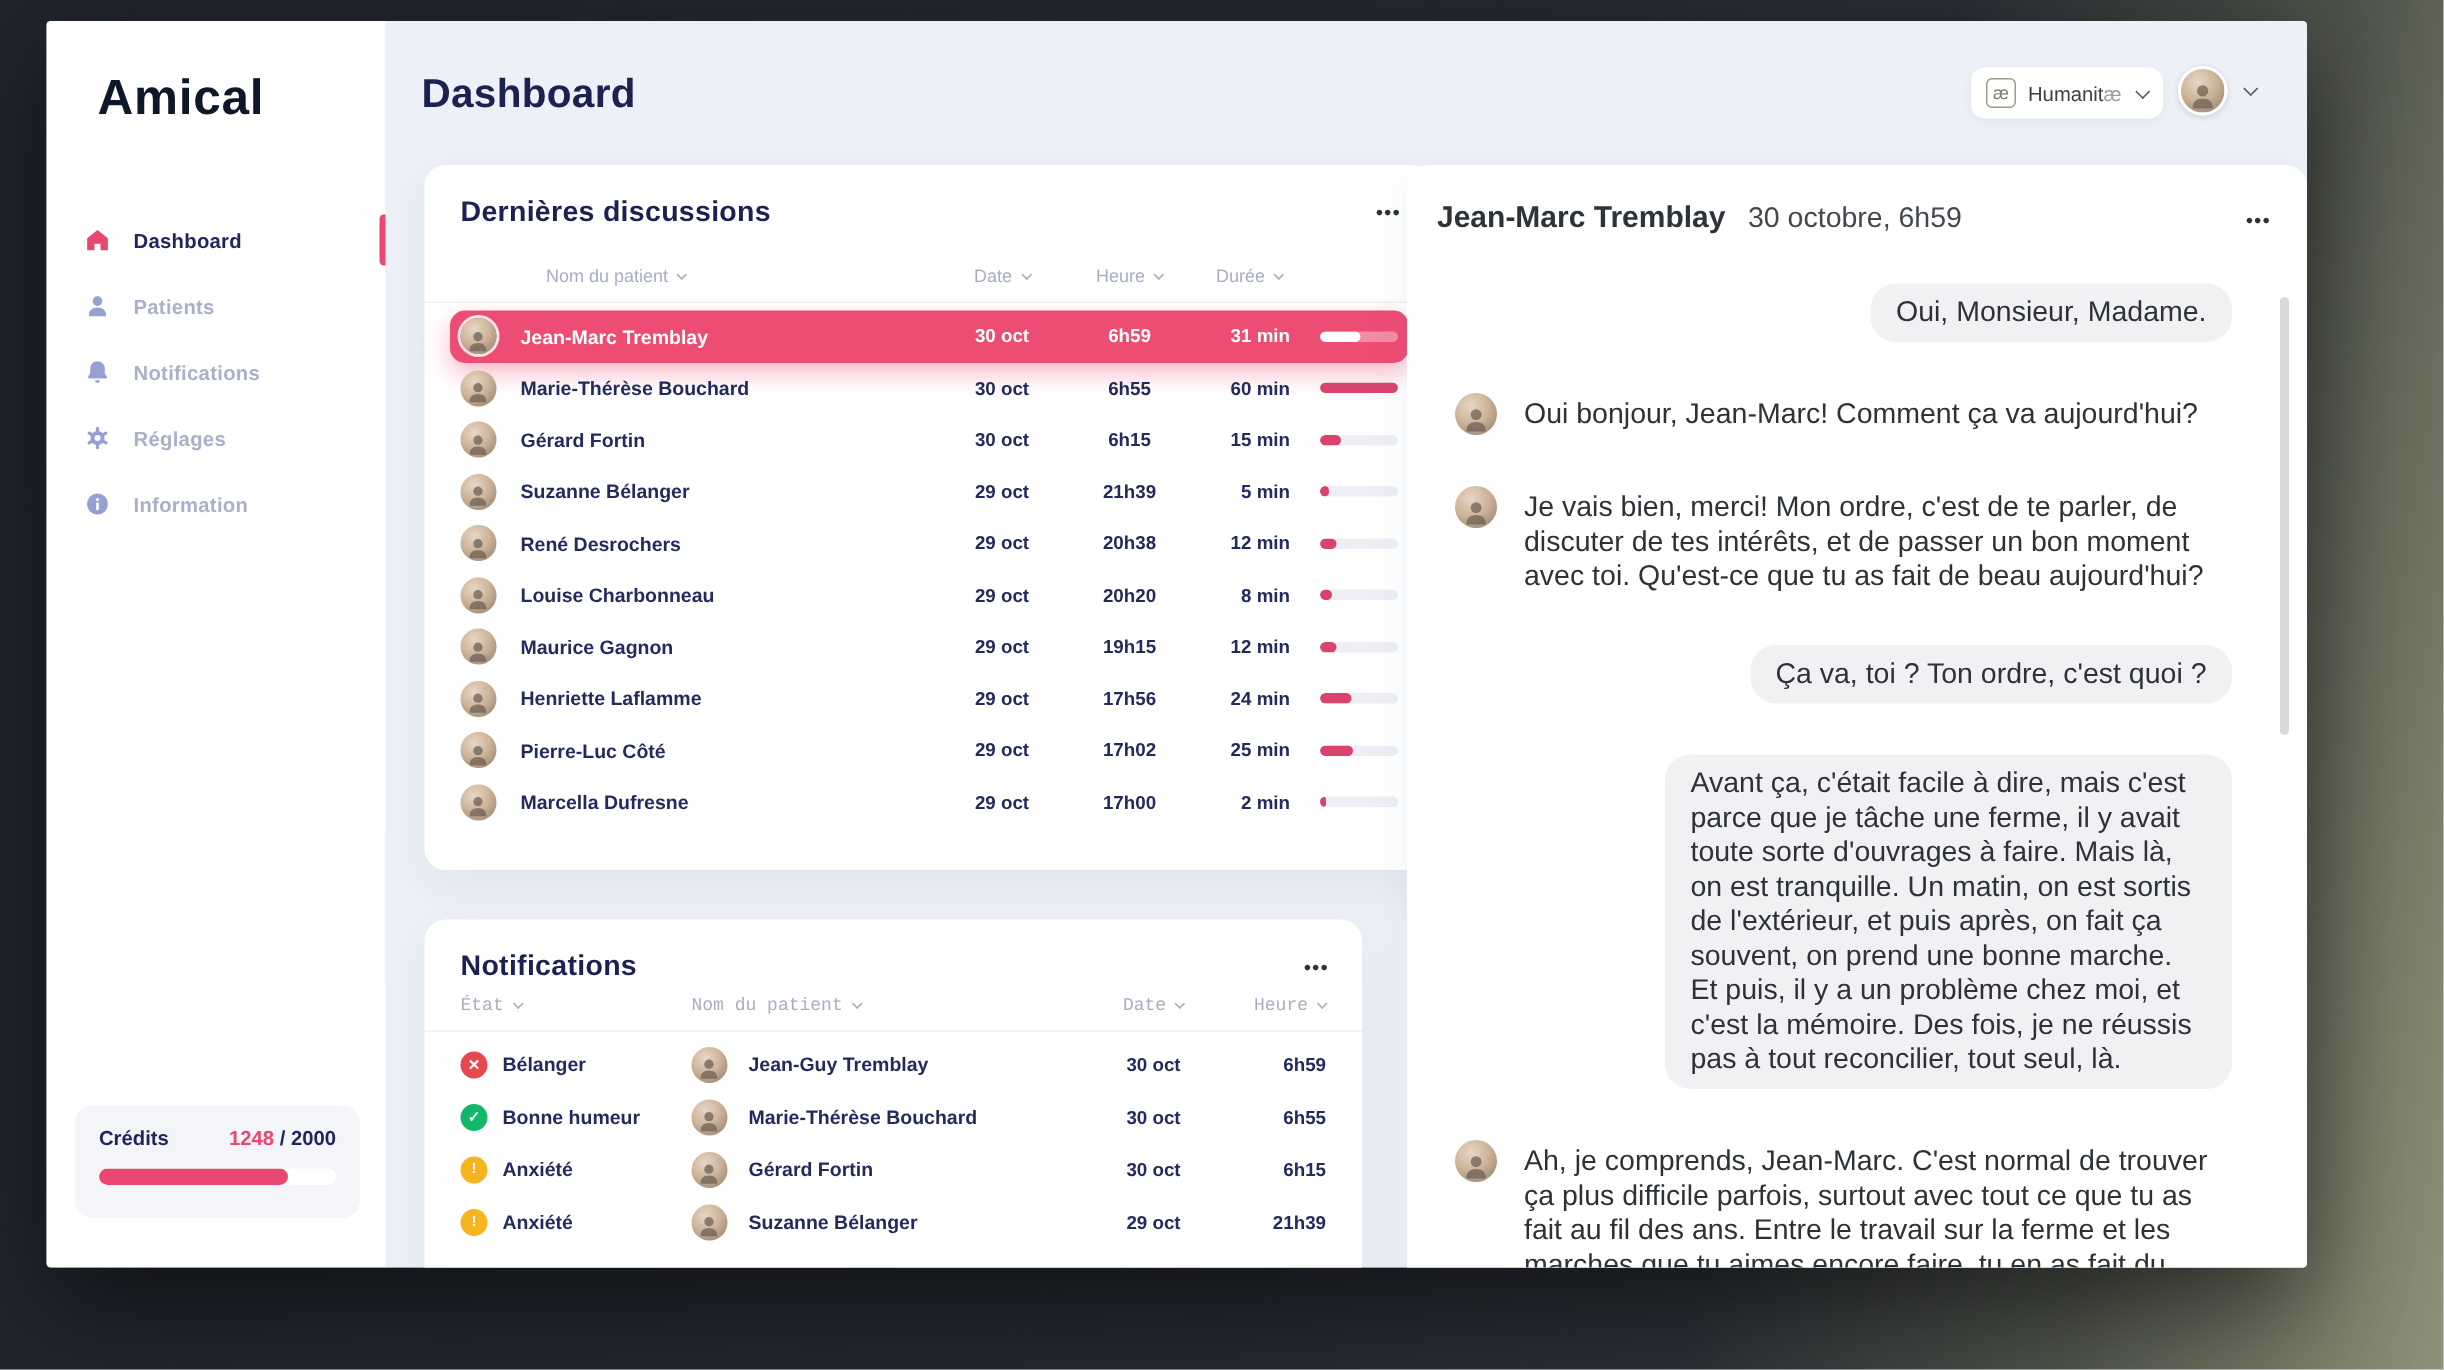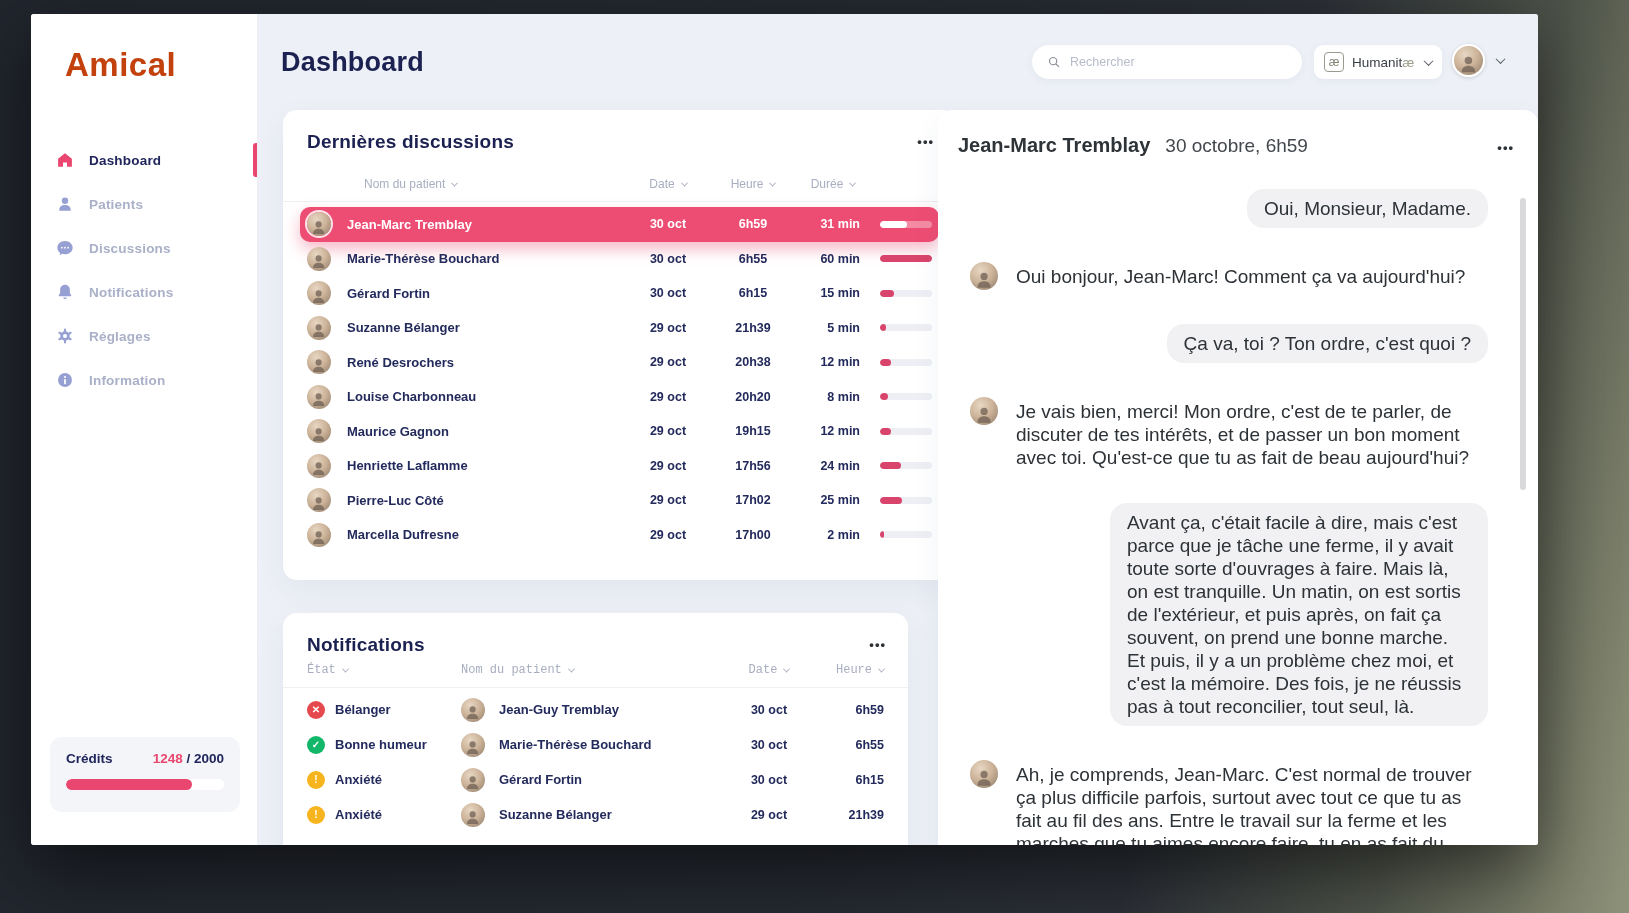--- a/index.html
+++ b/index.html
@@ -9,21 +9,21 @@
     background:linear-gradient(102deg,#21252d 0%,#252931 55%,#2b2f36 72%,#4e5349 86%,#82866f 97%,#8e927b 100%);
     position:relative;
   }
   .window{
     position:absolute; left:31px; top:14px; width:1507px; height:831px;
     background:#edf0f6; border-radius:3px; overflow:hidden;
     box-shadow:0 25px 70px rgba(0,0,0,.55);
   }
   
   .sidebar{position:absolute;left:0;top:0;bottom:0;width:227px;background:#ffffff;border-right:1px solid #eceef4;}
-  .logo{position:absolute;left:34px;top:32px;font-size:33px;font-weight:800;letter-spacing:.5px;color:#c2410c;}
+  .logo{position:absolute;left:34px;top:32px;font-size:33px;font-weight:800;letter-spacing:.5px;color:#0f172a;}
   .nav{position:absolute;left:0;right:0;top:124px;}
   .nav-item{position:relative;height:44px;display:flex;align-items:center;gap:15px;padding-left:25px;cursor:pointer;color:#a9b0c8;}
   .nav-item .nav-ico{width:18px;height:18px;color:#97a0d2;flex:0 0 18px;}
   .nav-item .nav-label{font-size:13.5px;font-weight:600;letter-spacing:.2px;}
   .nav-item.active{color:#20265b;}
   .nav-item.active .nav-ico{color:#e9476f;}
   .nav-item.active .nav-label{font-weight:700;}
   .nav-item.active .active-bar{display:block;}
   .active-bar{display:none;position:absolute;right:0;top:5px;width:4px;height:34px;background:#e9476f;border-radius:3px 0 0 3px;}
   .credits{position:absolute;left:19px;bottom:33px;width:190px;height:75px;background:#f3f5f9;border-radius:12px;padding:14px 16px 0 16px;}
@@ -160,27 +160,20 @@
         </div>
         <div class="nav-item">
           <svg class="nav-ico">
             <use href="#i-user"></use>
           </svg>
           <span class="nav-label">Patients</span>
 
         </div>
         <div class="nav-item">
           <svg class="nav-ico">
-            <use href="#i-chat"></use>
-          </svg>
-          <span class="nav-label">Discussions</span>
-
-        </div>
-        <div class="nav-item">
-          <svg class="nav-ico">
             <use href="#i-bell"></use>
           </svg>
           <span class="nav-label">Notifications</span>
 
         </div>
         <div class="nav-item">
           <svg class="nav-ico">
             <use href="#i-gear"></use>
           </svg>
           <span class="nav-label">Réglages</span>
@@ -201,26 +194,20 @@
       </div>
       <div class="credits-bar">
         <div class="credits-fill" style="width: 80%;"></div>
       </div>
     </div>
   </aside>
 
   <div class="main">
     <h1 class="page-title">Dashboard</h1>
 
-    <div class="search">
-      <svg width="14" height="14" style="color:#8a8f9a">
-          <use href="#i-search"></use>
-        </svg>
-      <input type="text" placeholder="Rechercher" style="">
-    </div>
 
     <div class="lang">
       <span class="ae-badge">æ</span>
       <span class="lang-name"><span>Humanit</span><span class="lang-suffix">æ</span></span>
       <span class="chev" style="margin-left:auto"></span>
     </div>
 
     <div class="user-menu">
       <span class="avatar user-avatar">
           <svg>
@@ -491,31 +478,31 @@
             <div class="m-text">Oui, Monsieur, Madame.</div>
           </div>
           <div class="msg left">
             <span class="avatar m-avatar">
               <svg>
                 <use href="#i-user"></use>
               </svg>
             </span>
             <div class="m-text">Oui bonjour, Jean-Marc! Comment ça va aujourd'hui?</div>
           </div>
-          <div class="msg right">
-
-            <div class="m-text">Ça va, toi ? Ton ordre, c'est quoi ?</div>
-          </div>
           <div class="msg left">
             <span class="avatar m-avatar">
               <svg>
                 <use href="#i-user"></use>
               </svg>
             </span>
             <div class="m-text">Je vais bien, merci! Mon ordre, c'est de te parler, de discuter de tes intérêts, et de passer un bon moment avec toi. Qu'est-ce que tu as fait de beau aujourd'hui?</div>
+          </div>
+          <div class="msg right">
+
+            <div class="m-text">Ça va, toi ? Ton ordre, c'est quoi ?</div>
           </div>
           <div class="msg right">
 
             <div class="m-text">Avant ça, c'était facile à dire, mais c'est parce que je tâche une ferme, il y avait toute sorte d'ouvrages à faire. Mais là, on est tranquille. Un matin, on est sortis de l'extérieur, et puis après, on fait ça souvent, on prend une bonne marche. Et puis, il y a un problème chez moi, et c'est la mémoire. Des fois, je ne réussis pas à tout reconcilier, tout seul, là.</div>
           </div>
           <div class="msg left">
             <span class="avatar m-avatar">
               <svg>
                 <use href="#i-user"></use>
               </svg>

